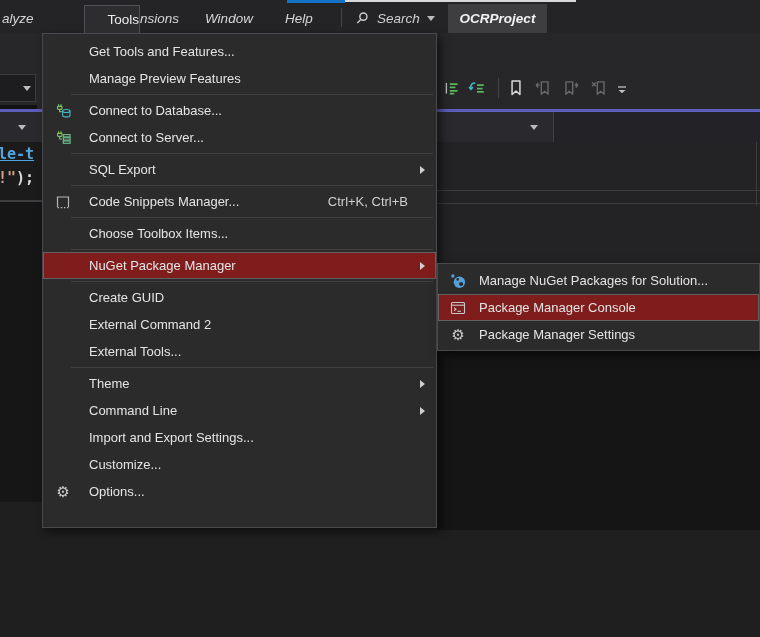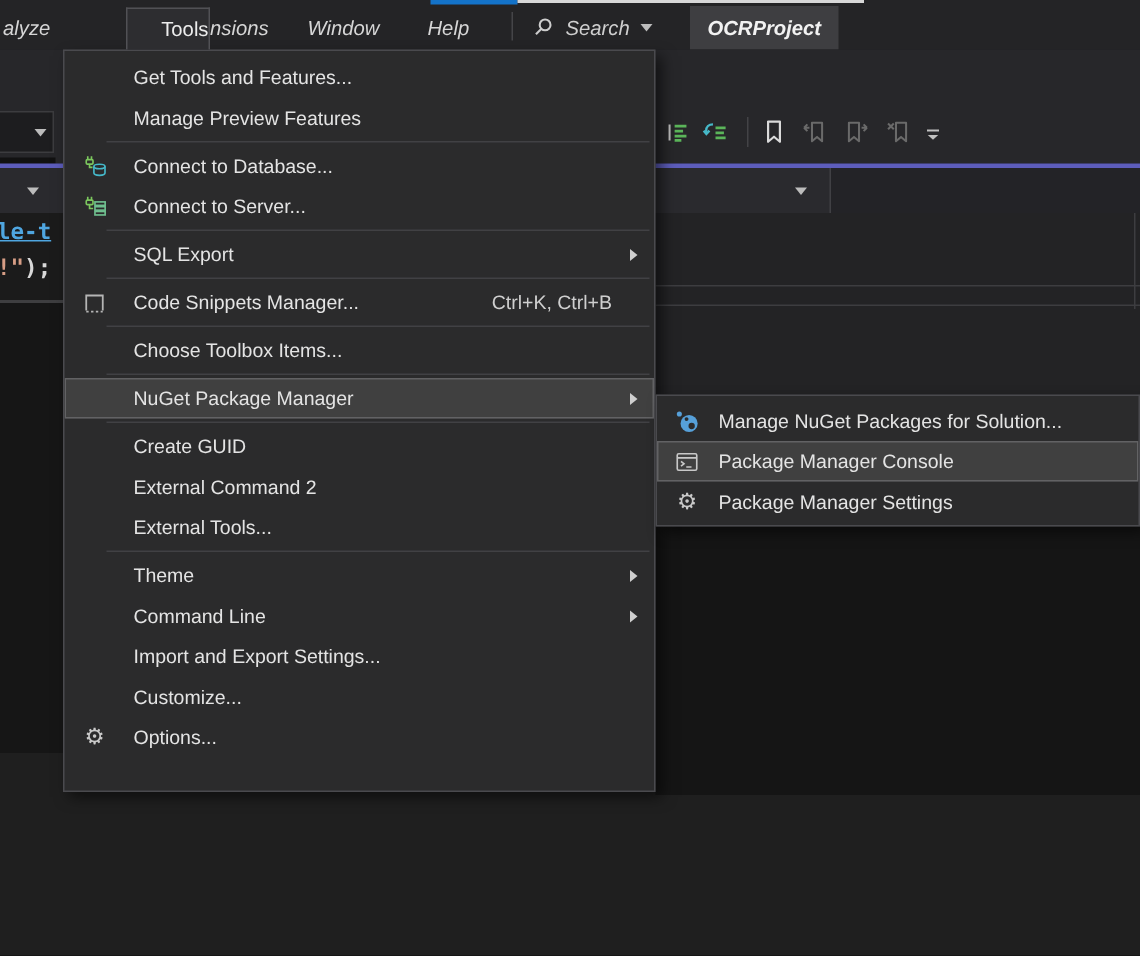--- a/index.html
+++ b/index.html
@@ -11,21 +11,21 @@
   .titlebar{left:0;top:0;width:760px;height:33px;background:#242426;font-style:italic;}
   .tb-item{position:absolute;top:5px;height:28px;line-height:28px;font-size:13.5px;color:#d6d6d6;white-space:nowrap;}
   .tools-tab{position:absolute;left:47px;top:5px;width:56px;height:28px;line-height:28px;text-align:right;
              background:#2d2d30;border:1px solid #515155;border-bottom:none;box-sizing:border-box;
              font-size:13.5px;color:#ececec;z-index:12;margin-left:37px;}
   .tb-divider{position:absolute;left:341px;top:8px;width:1px;height:19px;background:#454548;}
   .topline-blue{position:absolute;left:287px;top:0;width:58px;height:3px;background:#1473c9;}
   .topline-white{position:absolute;left:345px;top:0;width:231px;height:2px;background:#d8d8d8;}
   .search-wrap{position:absolute;left:355px;top:5px;height:26px;display:flex;align-items:center;gap:7px;}
   .search-label{font-size:13.5px;color:#cfcfcf;}
-  .project-btn{position:absolute;left:460px;top:4px;width:99px;height:29px;line-height:29px;text-align:center;
+  .project-btn{position:absolute;left:448px;top:4px;width:99px;height:29px;line-height:29px;text-align:center;
                background:#3e3e41;color:#f2f2f2;font-size:13.5px;font-weight:bold;}
 
   
   .toolbar-area{left:0;top:33px;width:760px;height:76px;background:#27272a;}
   .tbtn{position:absolute;top:46px;width:18px;height:18px;}
   .tb-sep{position:absolute;left:498px;top:45px;width:1px;height:20px;background:#434346;}
   .left-combo{position:absolute;left:0;top:41px;width:36px;height:28px;background:#1d1d1f;
               border:1px solid #3c3c3f;border-left:none;box-sizing:border-box;}
   .left-black{position:absolute;left:0;top:72px;width:37px;height:37px;background:#121212;}
 
@@ -52,21 +52,21 @@
   .right-dark{left:437px;top:351px;width:323px;height:179px;background:#151515;}
 
   
   .menu{position:absolute;background:#2b2b2c;border:1px solid #4a4a4e;box-sizing:border-box;
         box-shadow:4px 4px 9px rgba(0,0,0,.55);overflow:hidden;}
   .tools-menu{left:42px;top:33px;width:395px;height:495px;padding-top:4px;z-index:10;}
   .nuget-submenu{left:437px;top:263px;width:323px;height:88px;padding-top:3px;z-index:11;}
   .mi{position:relative;height:27px;display:flex;align-items:center;padding-left:46px;padding-right:28px;
       font-size:13px;color:#e4e4e4;white-space:nowrap;}
   .nuget-submenu .mi{padding-left:41px;padding-right:10px;}
-  .mi.hl{background:#404040;outline:1px solid #626264;outline-offset:-1px;text-align:right;}
+  .mi.hl{background:#7f1d1d;outline:1px solid #626264;outline-offset:-1px;text-align:right;}
   .mi .ico{position:absolute;left:11px;top:50%;transform:translateY(-50%);width:18px;height:16px;
            display:flex;align-items:center;justify-content:center;}
   .mi .shortcut{margin-left:auto;color:#cfcfcf;}
   .subarrow{position:absolute;right:11px;top:50%;transform:translateY(-50%);width:0;height:0;
             border-top:4.5px solid transparent;border-bottom:4.5px solid transparent;border-left:5px solid #cfcfcf;}
   .msep{height:1px;background:#414144;margin:2px 3px 2px 28px;}
   .gear-glyph{font-size:15px;color:#c9c9c9;line-height:1;}
 
   svg{display:block;}
 </style>

